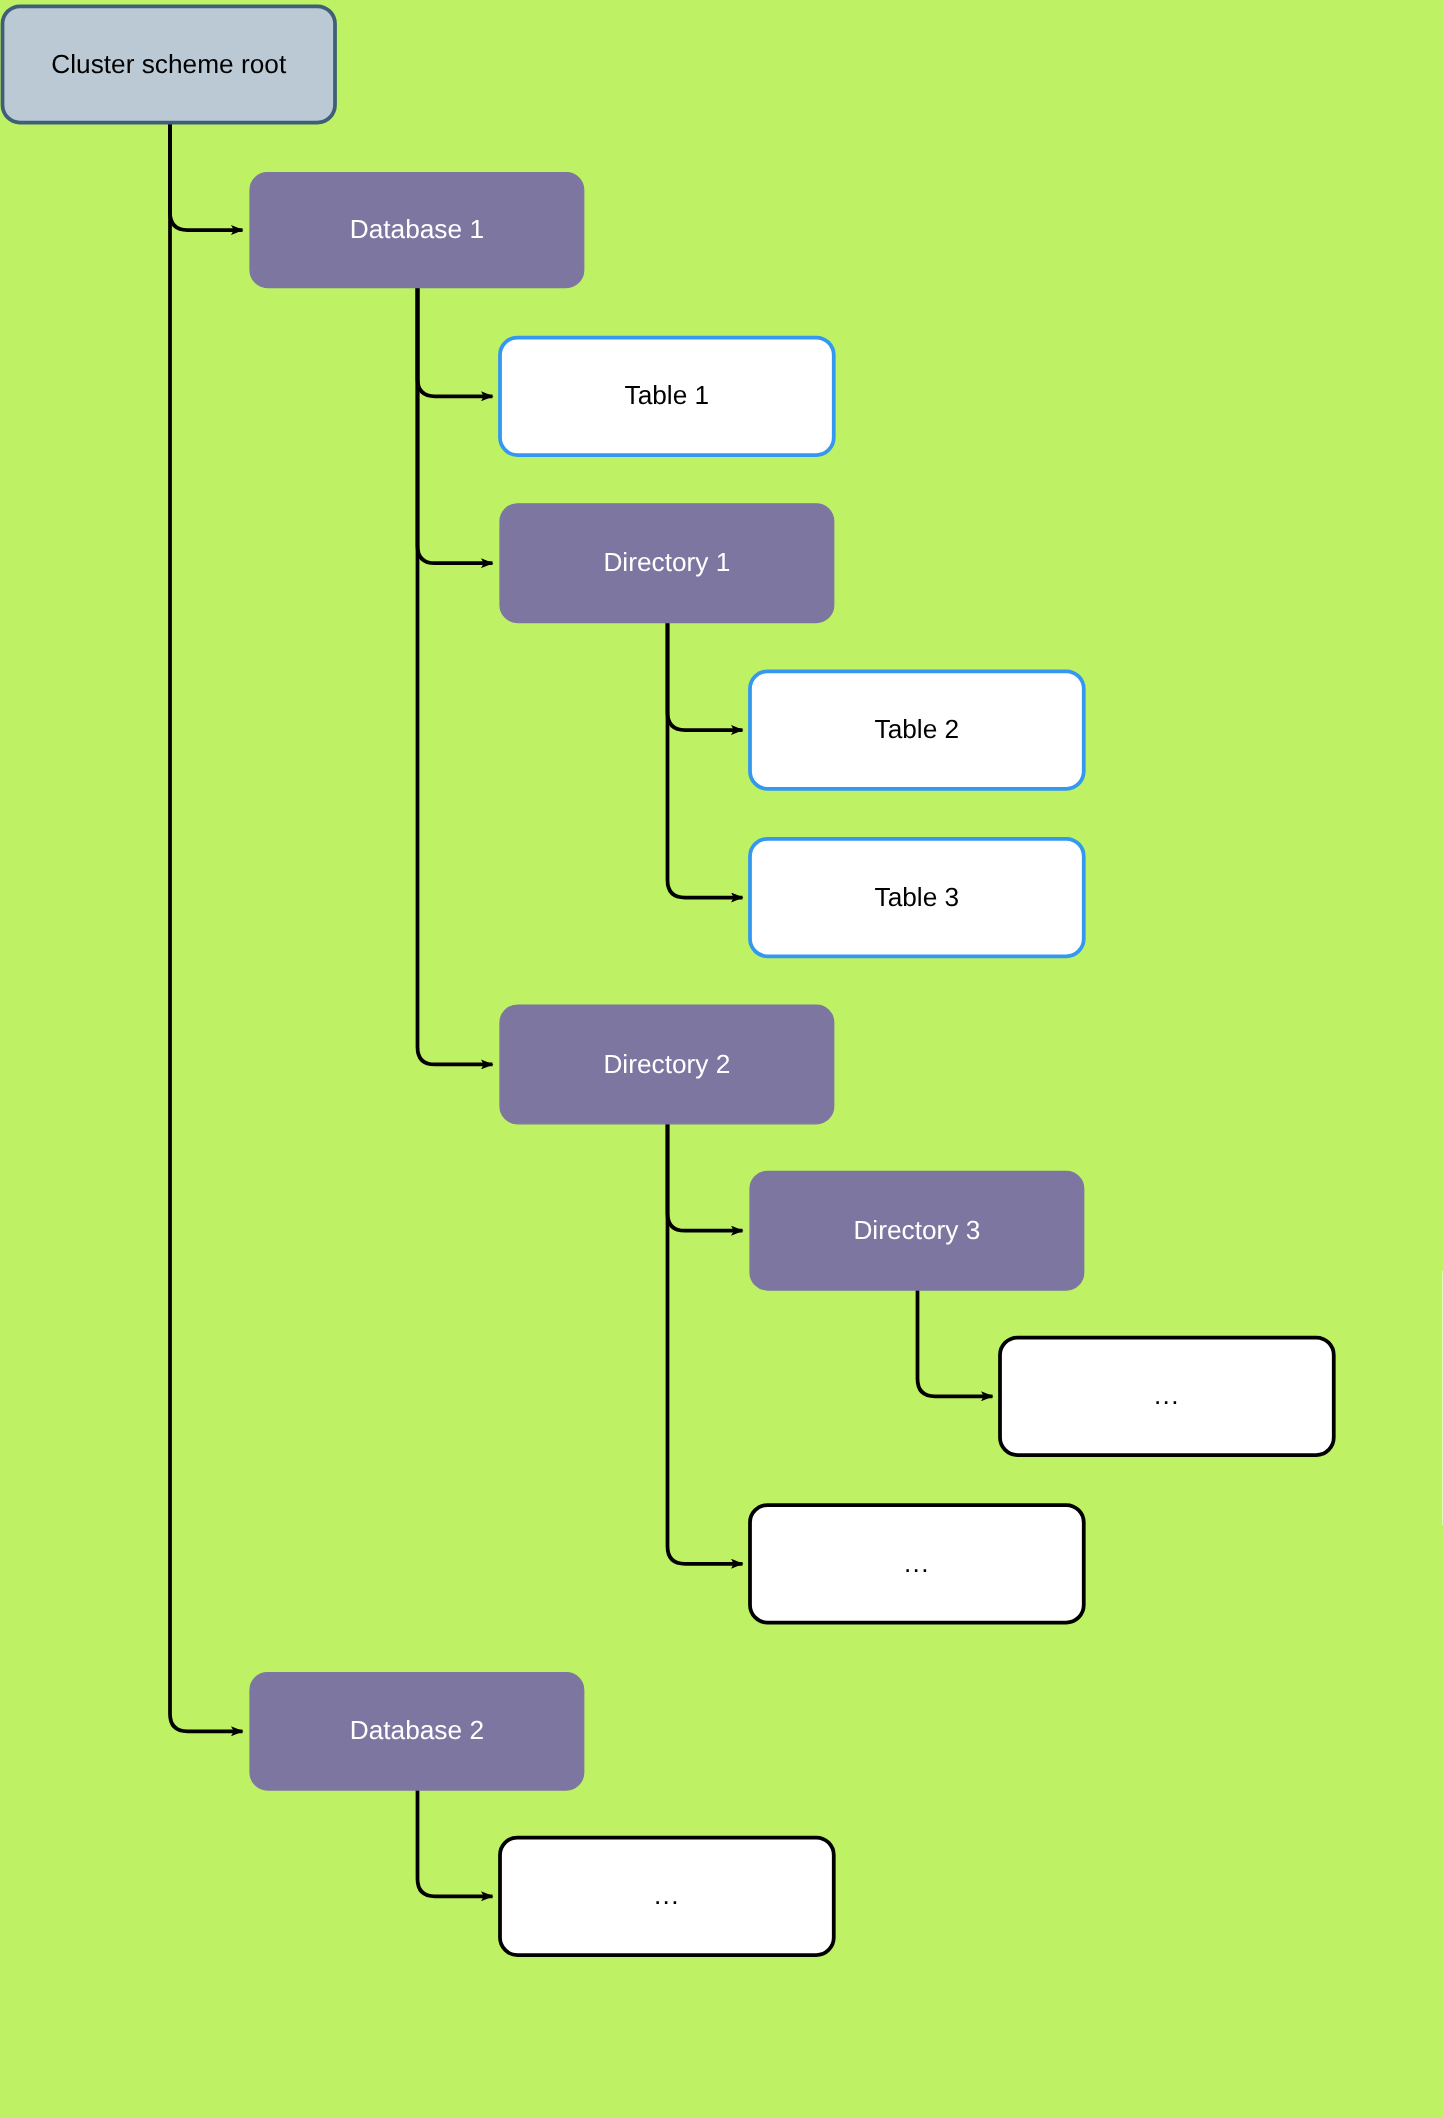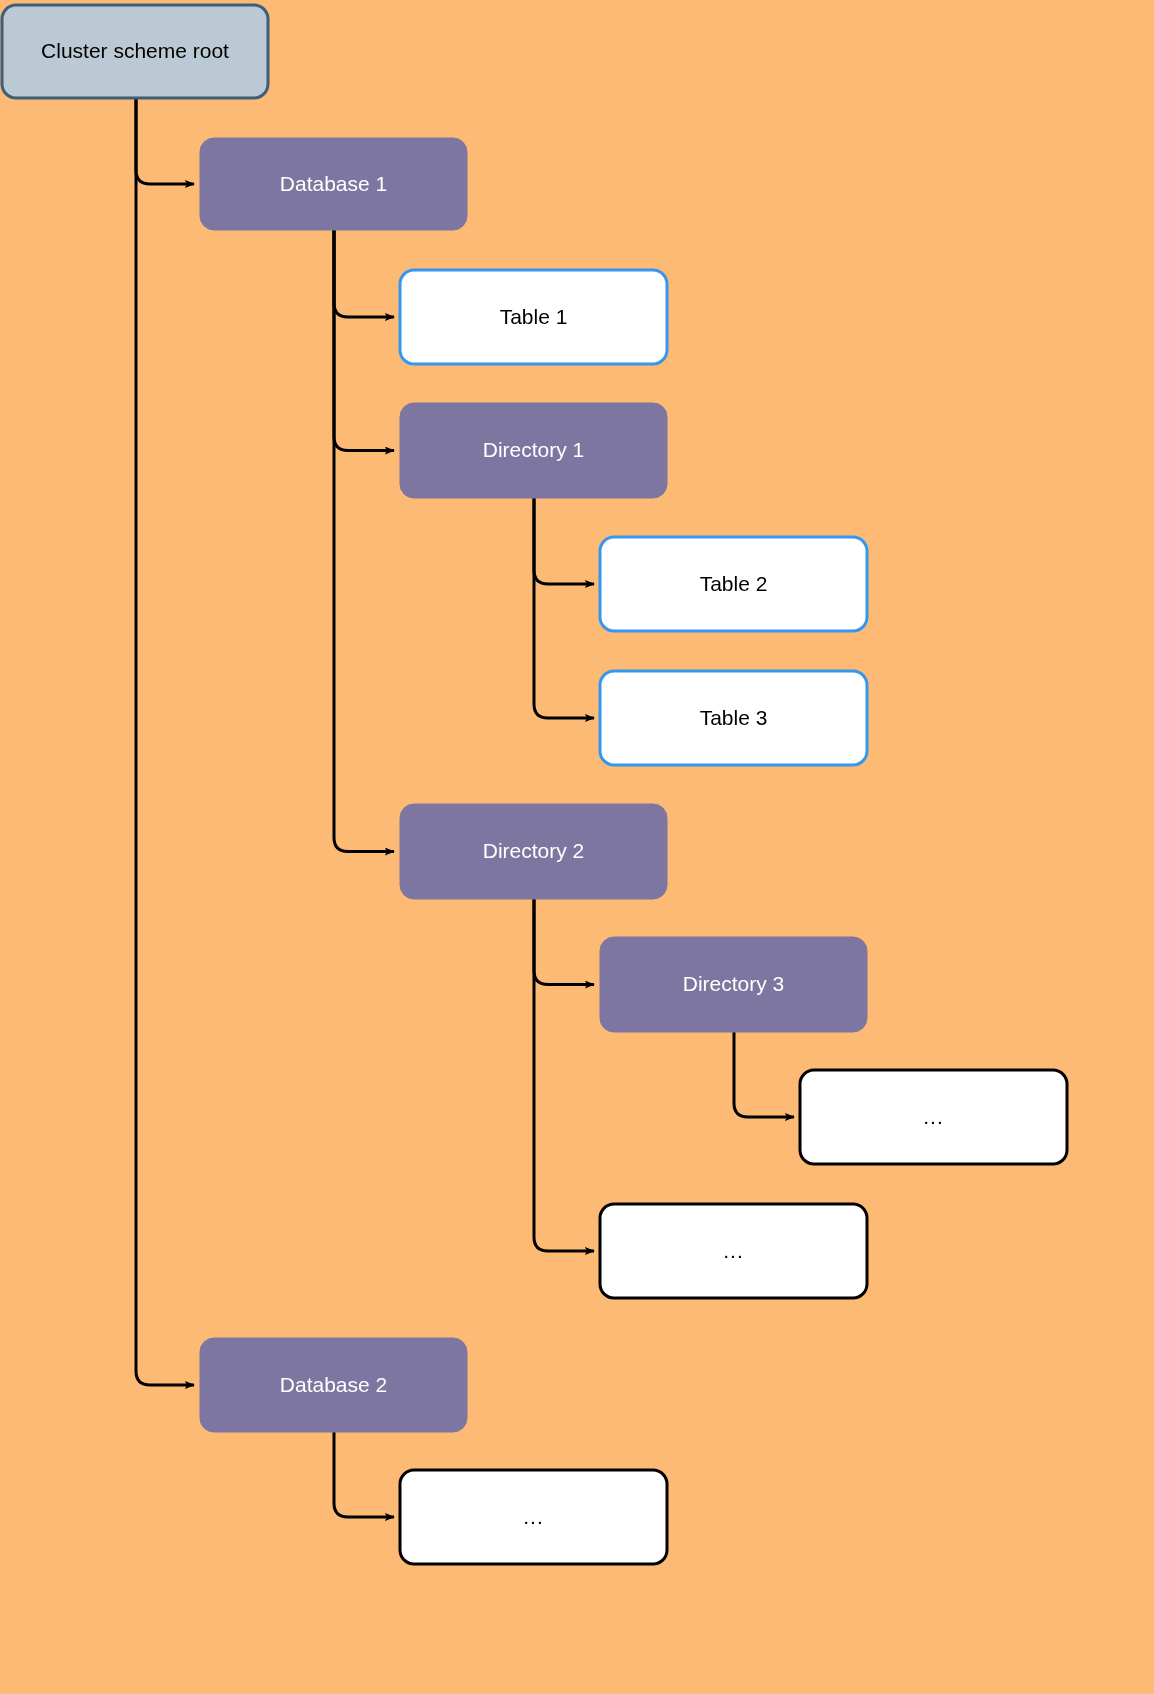--- a/index.html
+++ b/index.html
@@ -10,21 +10,21 @@
   body {
     width: 1154px;
     height: 1694px;
     font-family: "Liberation Sans", sans-serif;
     overflow: hidden;
   }
   #diagram-root {
     position: relative;
     width: 1154px;
     height: 1694px;
-    background: #fdba74;
+    background: #bef264;
   }
   svg.diagram-canvas {
     display: block;
     width: 1154px;
     height: 1694px;
   }
   .node-label {
     font-family: "Liberation Sans", sans-serif;
     font-size: 21px;
     text-anchor: middle;

